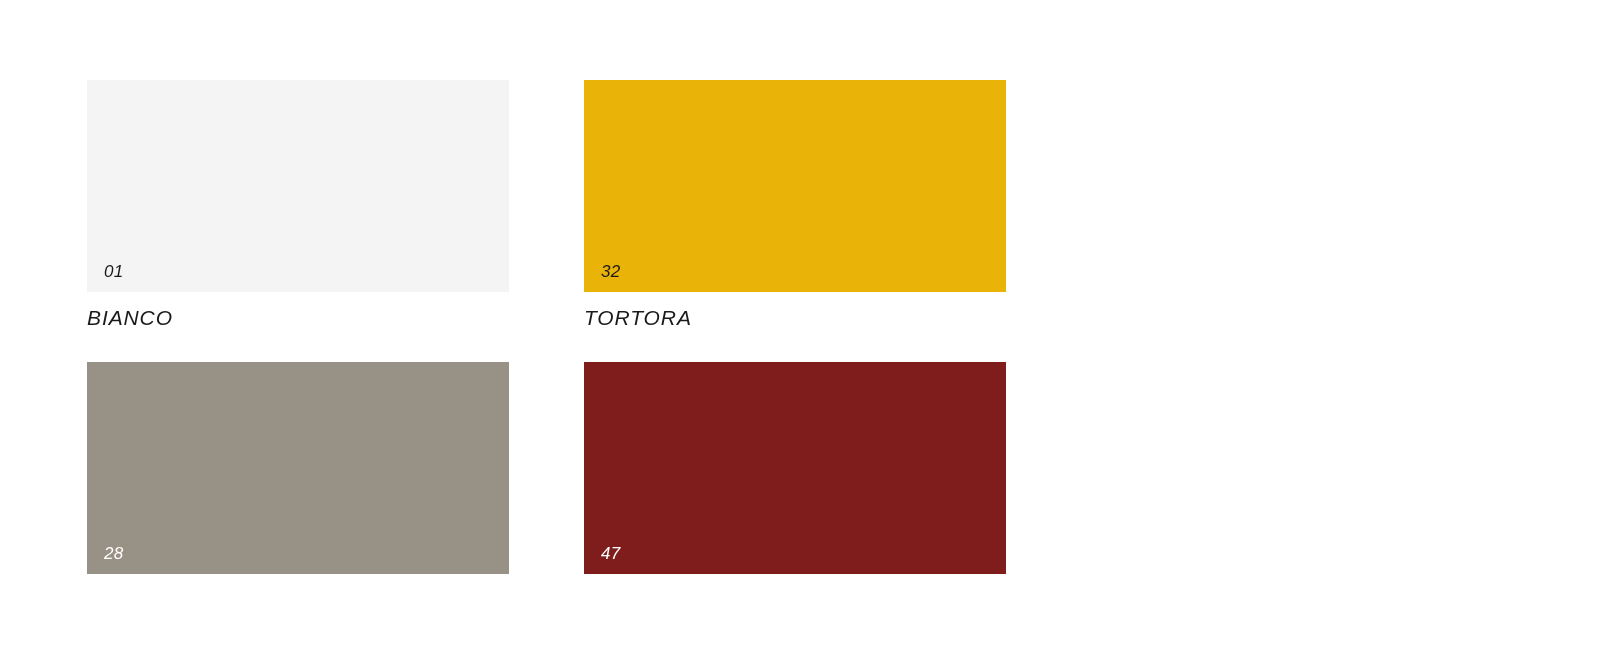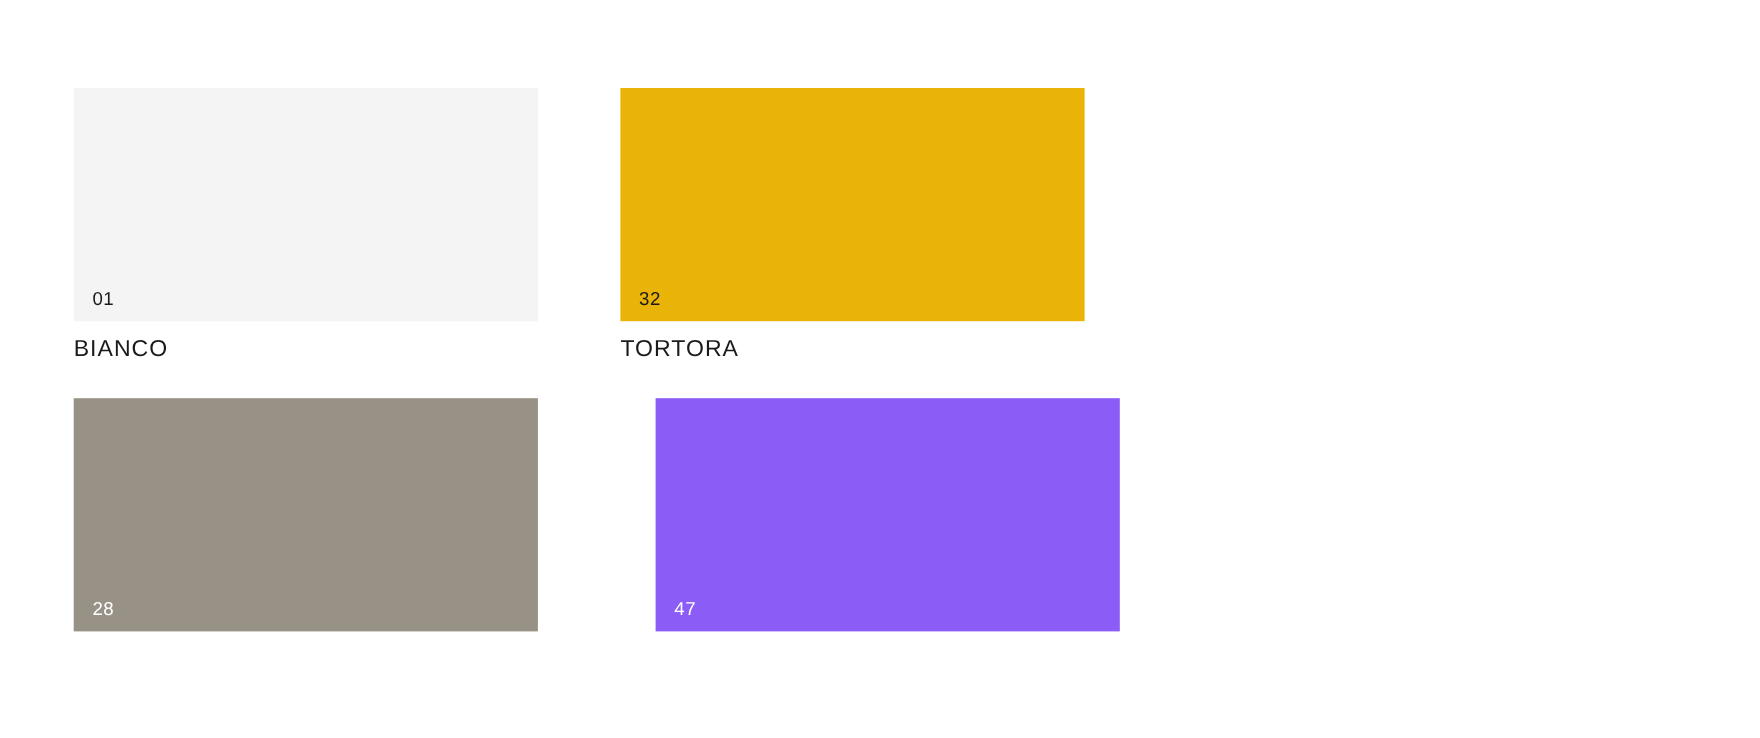--- a/index.html
+++ b/index.html
@@ -15,27 +15,28 @@
   }
 
   #palette-board {
     position: relative;
     width: 1600px;
     height: 671px;
   }
 
   .swatch-grid {
     position: absolute;
-    left: 67px;
+    left: 87px;
     top: 80px;
     display: grid;
     grid-template-columns: 422px 422px;
     grid-template-rows: auto auto;
     column-gap: 75px;
     row-gap: 34px;
+    font-style: italic;
   }
 
   .swatch-card {
     width: 422px;
   }
 
   .swatch-chip {
     position: relative;
     width: 422px;
     height: 212px;
@@ -82,19 +83,19 @@
       <div class="swatch-name">TORTORA</div>
     </div>
 
     <div class="swatch-card">
       <div class="swatch-chip" style="background: rgb(152, 145, 134);">
         <span class="swatch-code" style="color: rgb(255, 255, 255);">28</span>
       </div>
     </div>
 
     <div class="swatch-card">
-      <div class="swatch-chip" style="background: #8b5cf6; margin-left: 32px;">
+      <div class="swatch-chip" style="background: #7f1d1d;">
         <span class="swatch-code" style="color: rgb(255, 255, 255);">47</span>
       </div>
     </div>
 
   </div>
 </div>
 
 </body></html>

